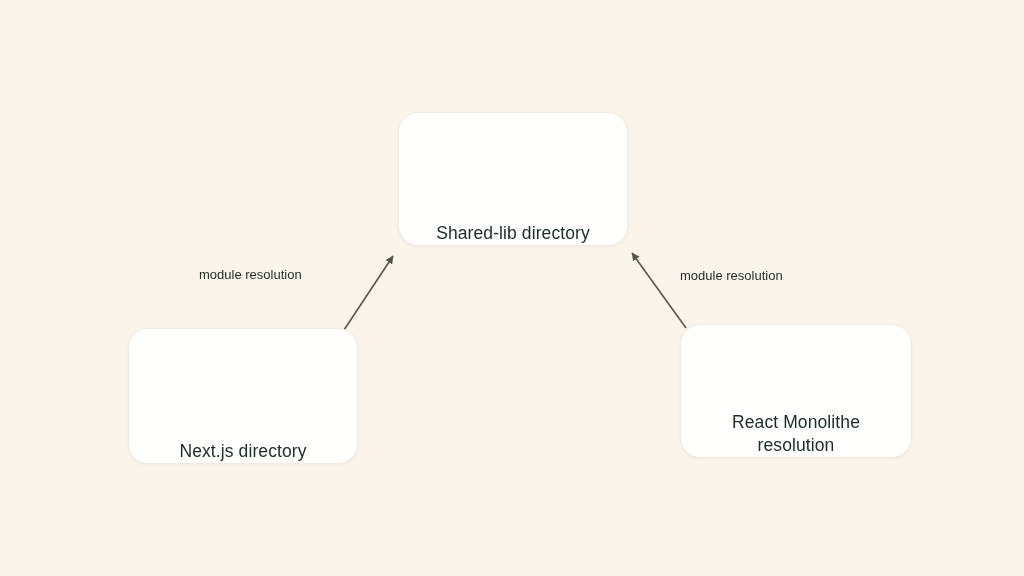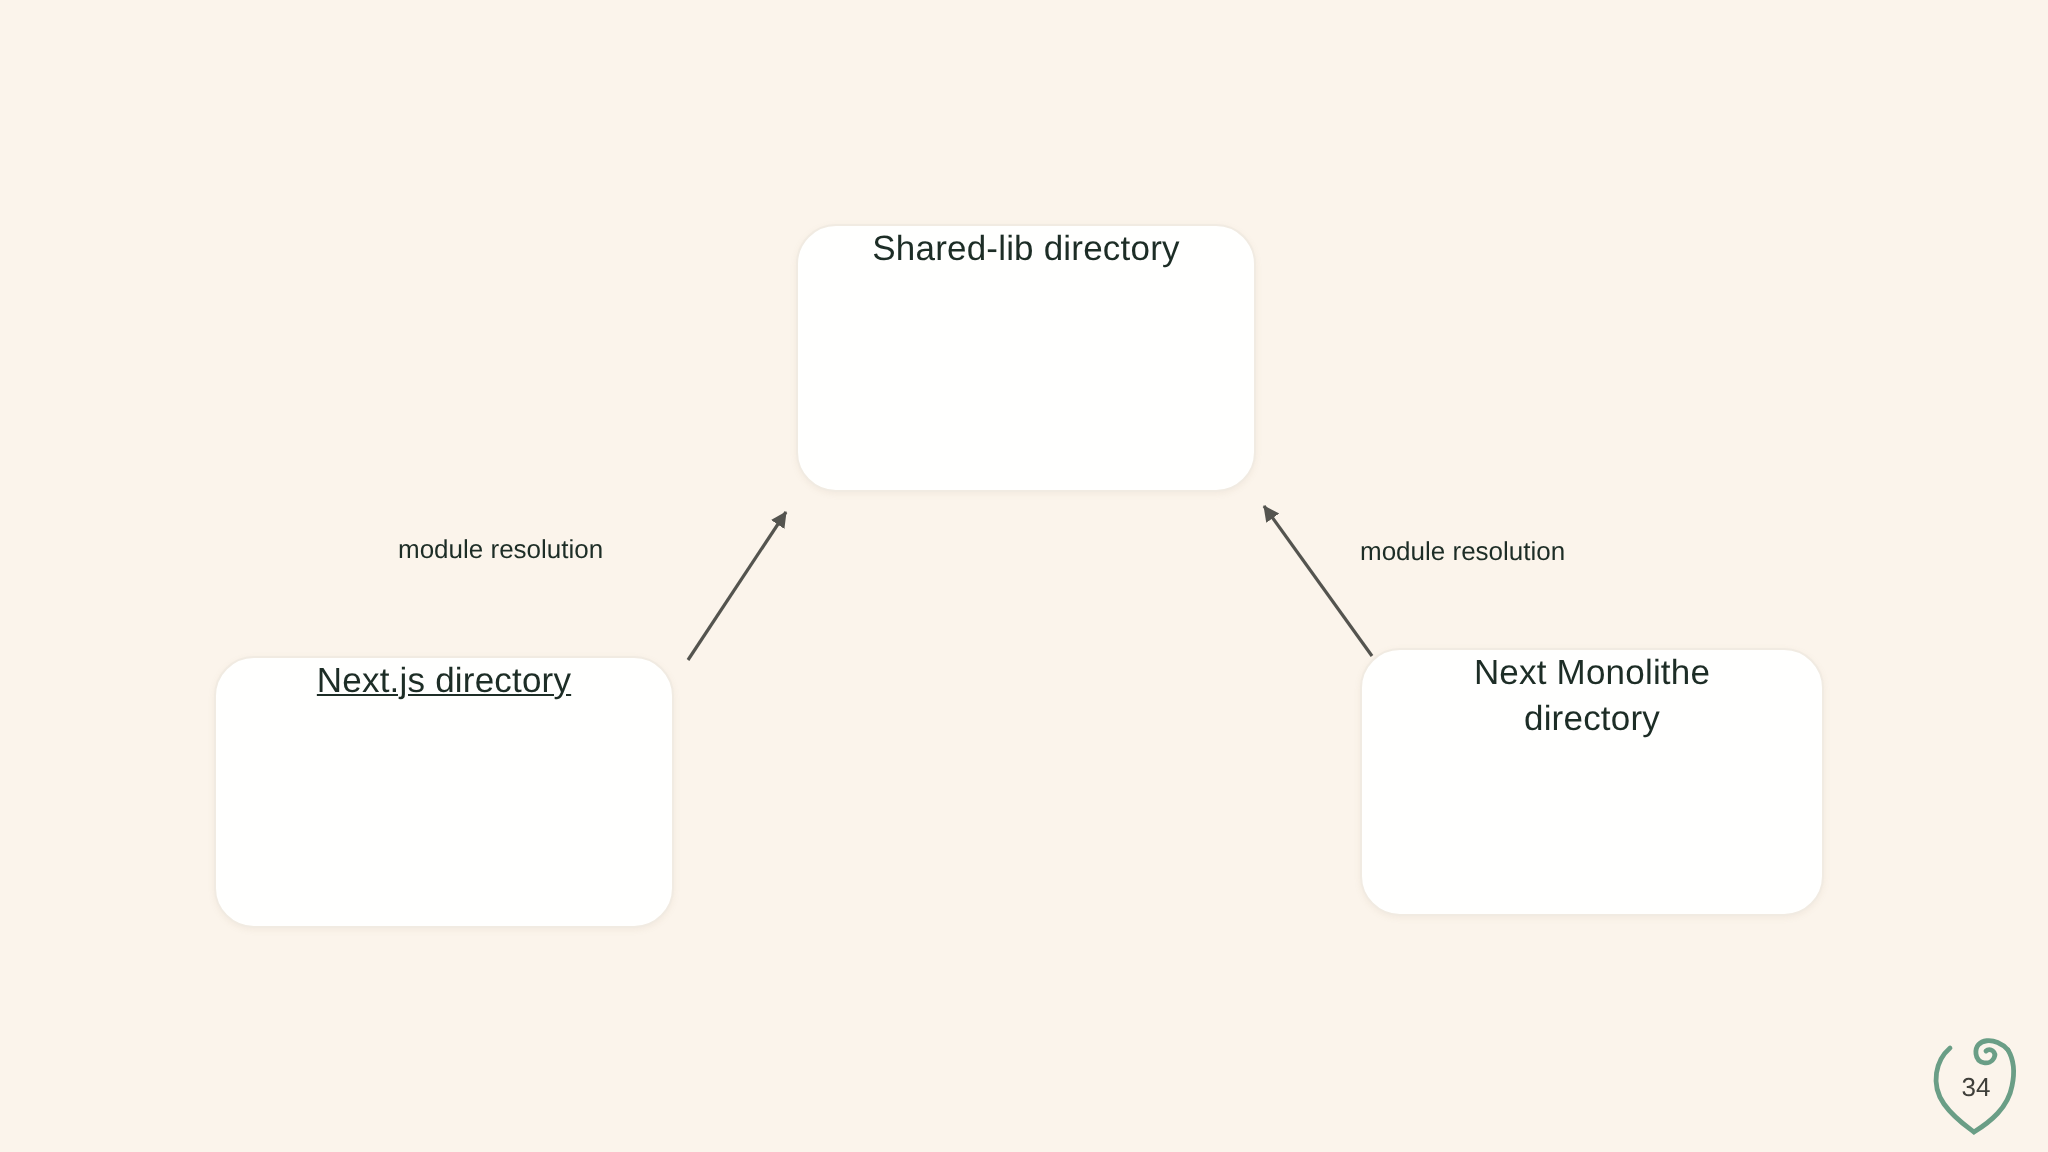--- a/index.html
+++ b/index.html
@@ -17,31 +17,31 @@
   .edges {
     position: absolute; left: 0; top: 0;
     width: 1024px; height: 576px;
     pointer-events: none;
   }
   .node {
     position: absolute;
     background: var(--surface, #fffffe);
     border: 1px solid var(--node_border, #f1ebe2);
     border-radius: 20px;
-    display: flex; align-items: flex-start; justify-content: center;
+    display: flex; align-items: flex-end; justify-content: center;
     text-align: center;
     color: var(--text, #1d2d26);
     font-size: 17.5px;
     letter-spacing: 0.1px;
     box-shadow: 0 1px 3px rgba(170,150,120,0.10);
     line-height: 23px;
   }
   .node span { display: inline-block; max-width: 180px; }
   .node-shared   { left: 398px; top: 112px; width: 230px; height: 134px; }
-  .node-nextjs   { left: 107px; top: 328px; width: 230px; height: 136px; text-decoration: underline; }
+  .node-nextjs   { left: 128px; top: 328px; width: 230px; height: 136px; }
   .node-react    { left: 680px; top: 324px; width: 232px; height: 134px; }
   .edge-label {
     position: absolute;
     width: 110px;
     color: var(--text, #1d2d26);
     font-size: 13px;
     line-height: 23.5px;
   }
   .edge-label-left  { left: 199px; top: 263px; }
   .edge-label-right { left: 680px; top: 264px; }
@@ -76,30 +76,21 @@
 
   <div class="node node-shared">
     <span>Shared-lib directory</span>
   </div>
 
   <div class="node node-nextjs">
     <span>Next.js directory</span>
   </div>
 
   <div class="node node-react">
-    <span>Next Monolithe directory</span>
+    <span>React Monolithe resolution</span>
   </div>
 
   <div class="edge-label edge-label-left">module resolution</div>
 
   <div class="edge-label edge-label-right">module resolution</div>
 
-  <div class="logo">
-    <svg width="50" height="54" viewBox="0 0 50 52" aria-hidden="true">
-      <g fill="none" style="stroke: var(--accent, #6a9e86);" stroke-width="2.4" stroke-linecap="round">
-        <path d="M 12 7 C 5 13, 2 25, 9 35 C 14 42, 20 46, 24 49 C 32 44, 41 37, 43 26 C 44.5 19, 44 13, 41 8"></path>
-        <path d="M 41 8 C 35 1, 24 2, 25 10 C 25.6 15, 32 16, 34 12 C 35.5 9, 32 6.5, 30 8.5"></path>
-      </g>
-    </svg>
-    <div class="num">34</div>
-  </div>
 
 </div>
 
 </body></html>

